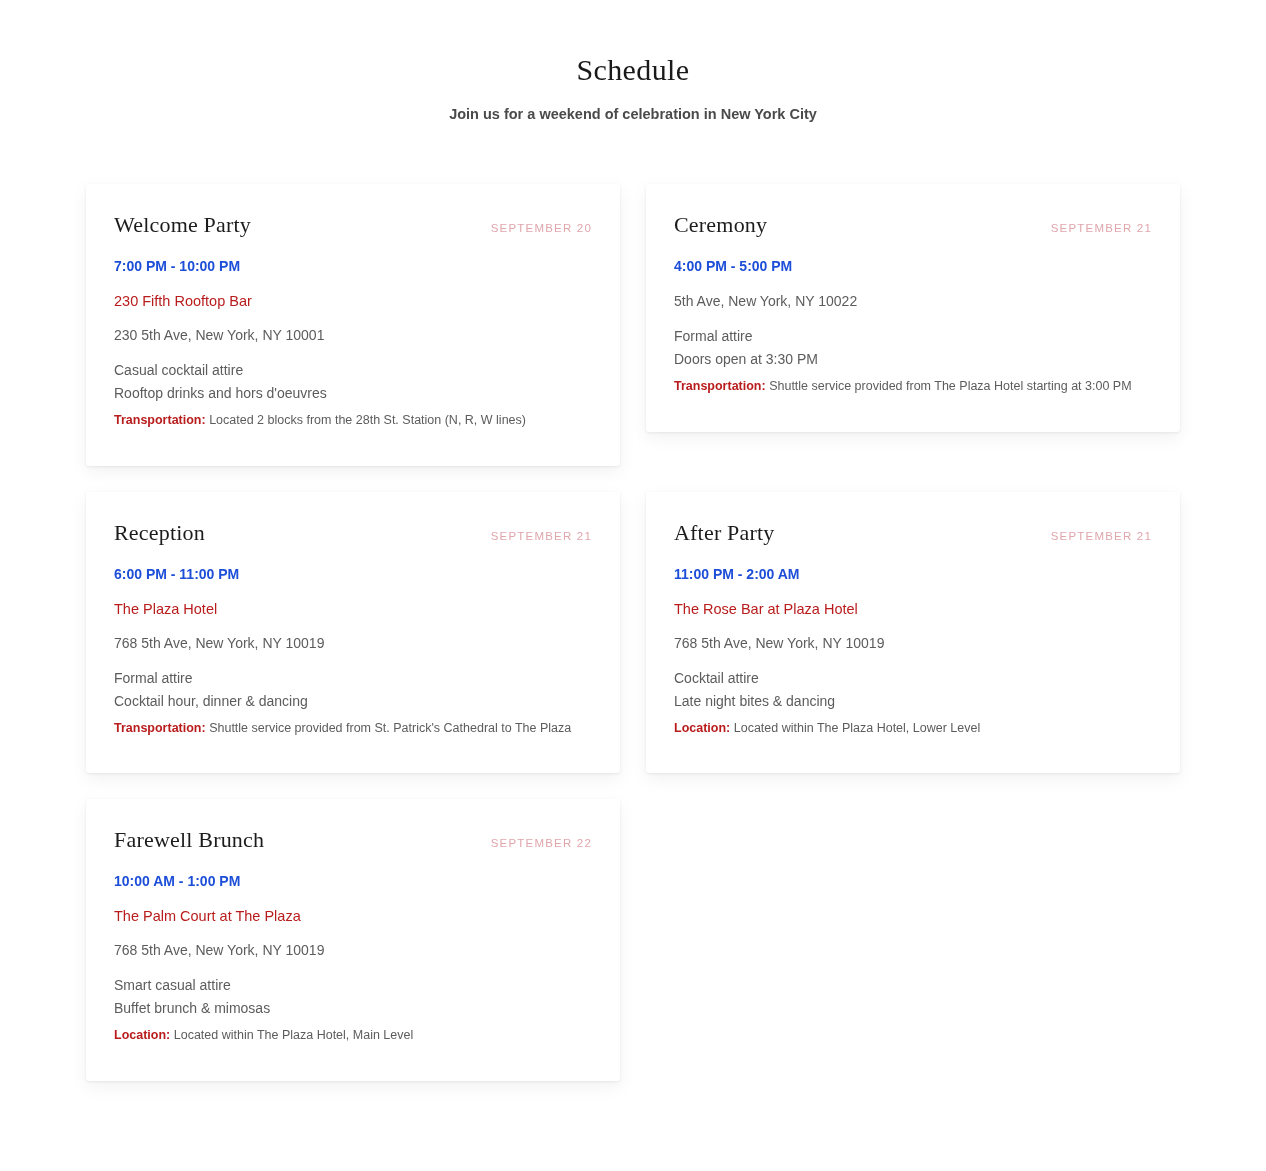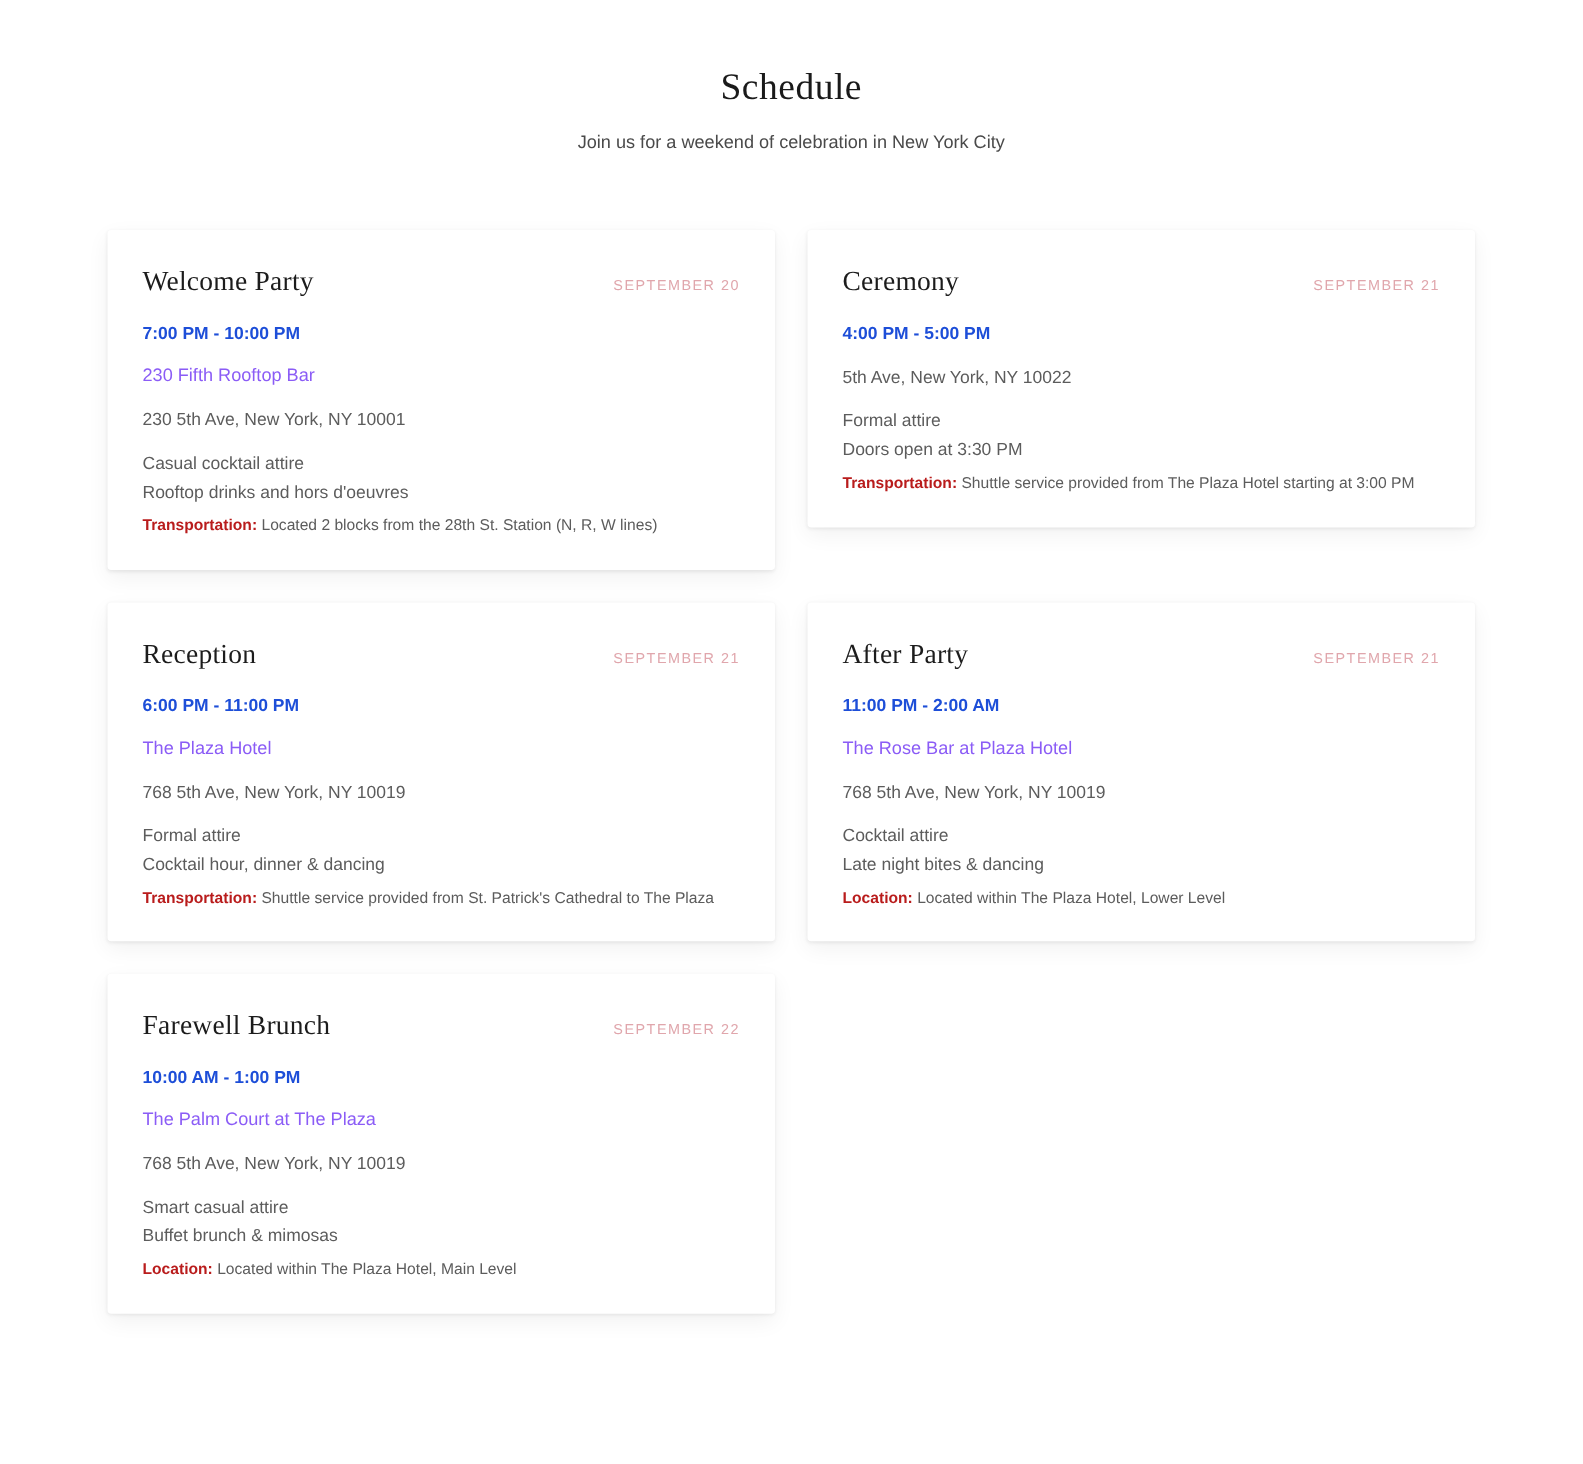--- a/index.html
+++ b/index.html
@@ -27,37 +27,37 @@
     font-weight: 400;
     letter-spacing: 0.4px;
     color: #1a1a1a;
     margin: 0 0 18px 0;
     line-height: 1.2;
   }
   .page-subtitle {
     font-size: 14.5px;
     color: #4a4a4a;
     margin: 0;
-    font-weight: 400;
+    font-weight: 700;
     text-align: center;
   }
   .cards-grid {
     margin: 62px auto 0 auto;
     width: 1094px;
     display: grid;
     grid-template-columns: repeat(2, 534px);
     column-gap: 26px;
     row-gap: 26px;
     align-items: start;
   }
   .event-card {
     background: #ffffff;
     border-radius: 3px;
     box-shadow: 0 1px 3px rgba(0,0,0,0.07), 0 6px 18px rgba(0,0,0,0.055);
-    padding: 28px 28px 26px 28px;
+    padding: 28px 28px 36px 28px;
   }
   .card-top {
     display: flex;
     align-items: baseline;
     justify-content: space-between;
     margin-bottom: 20px;
   }
   .card-title {
     font-family: "Liberation Serif", serif;
     font-size: 22px;
@@ -75,21 +75,21 @@
     padding-left: 12px;
   }
   .card-time {
     font-size: 14px;
     font-weight: bold;
     color: #1d4ed8;
     margin-bottom: 19px;
   }
   .card-venue {
     font-size: 14.5px;
-    color: #8b5cf6;
+    color: #b91c1c;
     margin-bottom: 18px;
   }
   .card-address {
     font-size: 14px;
     color: #5c5c5c;
     margin-bottom: 19px;
   }
   .card-detail {
     font-size: 14px;
     color: #5c5c5c;

